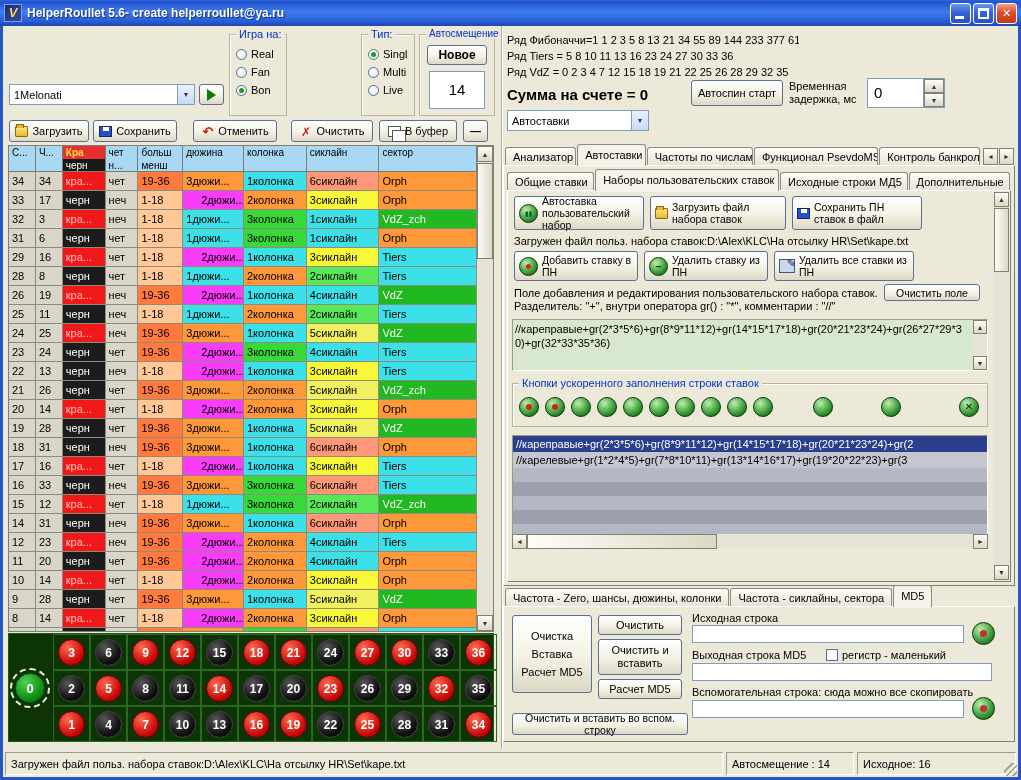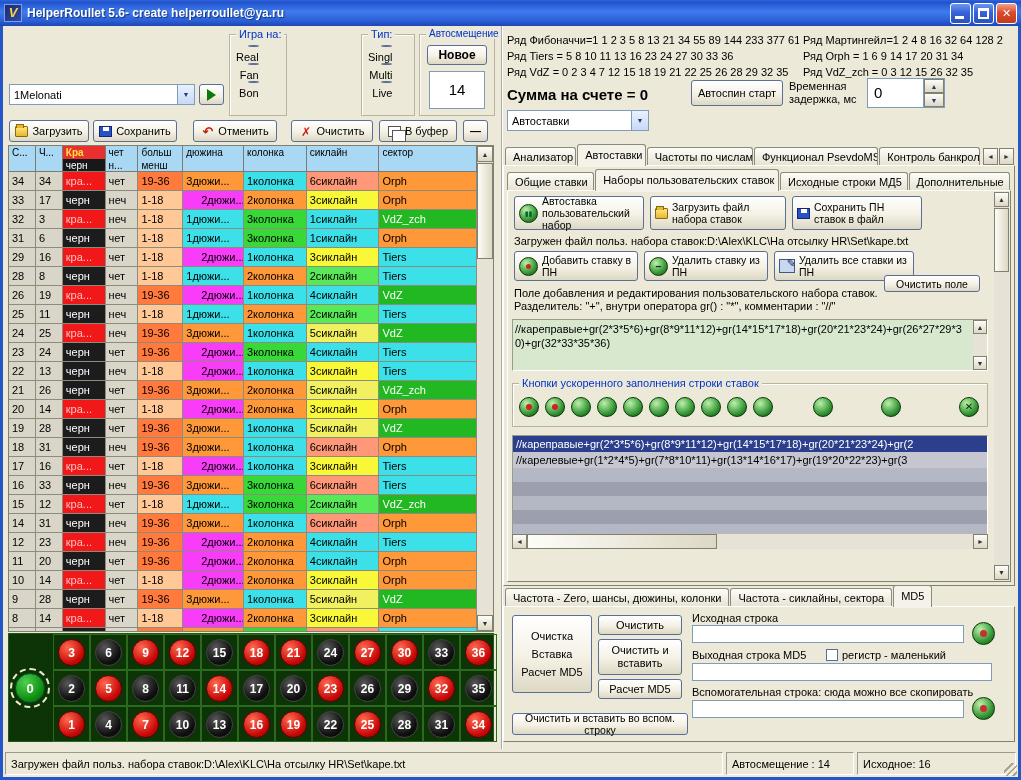--- a/index.html
+++ b/index.html
@@ -25,21 +25,21 @@
     display:flex; align-items:center; justify-content:center; font-size:11px; color:#000; cursor:default; gap:4px; text-align:center; }
   .xp-input { border:1px solid #7F9DB9; background:#fff; font:11px "Liberation Sans",sans-serif; padding:1px 3px; }
   .combo { border:1px solid #7F9DB9; background:#fff; display:flex; align-items:center; overflow:hidden; }
   .combo-text { padding-left:4px; flex:1; white-space:nowrap; }
   .combo-ab { width:17px; align-self:stretch; border-left:1px solid #7F9DB9;
     background:linear-gradient(180deg,#E9F1FD,#C8D9F7); display:flex; align-items:center; justify-content:center; }
   .combo-ab::after { content:"▼"; font-size:7px; color:#1C3E78; }
   .groupbox { position:absolute; border:1px solid #B8B4A0; box-shadow:inset 1px 1px 0 #fff; }
   .legend { position:absolute; top:-7px; left:6px; background:#ECE9D8; padding:0 3px; color:#0033CC; font-size:11px; white-space:nowrap; }
   .blue-label { color:#0033CC; }
-  .radio-row { display:flex; align-items:flex-end; height:18px; gap:4px;flex-direction:column; }
+  .radio-row { display:flex; align-items:center; height:18px; gap:4px; }
   .radio-dot { width:11px; height:11px; border-radius:50%; border:1px solid #5A6E96; background:radial-gradient(circle at 35% 30%,#fff,#DDE4EE); position:relative; }
   .radio-dot.sel::after { content:""; position:absolute; inset:2px; border-radius:50%; background:#1B9E1B; }
   .tabbar { display:flex; align-items:flex-end; }
   .tab { height:19px; line-height:18px; padding:0 7px; background:linear-gradient(#FDFDF8,#E6E2D2); border:1px solid #8C8A7C;
     border-bottom:none; border-radius:3px 3px 0 0; margin-right:1px; white-space:nowrap; overflow:hidden; }
   .tab.active { height:22px; line-height:21px; background:#F5F3E9; position:relative; z-index:3; box-shadow:inset 0 2px 0 #F5F3E9,0 1px 0 #F5F3E9; }
   .raised { background:#ECE9D8; border:1px solid; border-color:#FFFFFF #82806E #82806E #FFFFFF; }
   .sunken { border:1px solid; border-color:#9C9A8A #FFFFFF #FFFFFF #9C9A8A; }
   .sbtn { background:linear-gradient(180deg,#FDFDF8,#DDD8C4); border:1px solid #82806E; font-size:7px; color:#333;
     display:flex; align-items:center; justify-content:center; }
@@ -663,25 +663,20 @@
       </div>
     </div>
 
     <div id="right-pane">
 
       <div class="abs" style="left:4px;top:6px;width:292px;">
           <div class="series-line">Ряд Фибоначчи=1 1 2 3 5 8 13 21 34 55 89 144 233 377 610</div>
           <div class="series-line">Ряд Tiers = 5 8 10 11 13 16 23 24 27 30 33 36</div>
           <div class="series-line">Ряд VdZ = 0 2 3 4 7 12 15 18 19 21 22 25 26 28 29 32 35</div>
         </div>
-      <div class="abs" style="left:300px;top:6px;width:214px;">
-          <div class="series-line">Ряд Мартингейл=1 2 4 8 16 32 64 128 2</div>
-          <div class="series-line">Ряд Orph = 1 6 9 14 17 20 31 34</div>
-          <div class="series-line">Ряд VdZ_zch = 0 3 12 15 26 32 35</div>
-        </div>
 
       <div class="abs" style="left:4px;top:60px;font-size:15px;font-weight:bold;">Сумма на счете = 0</div>
       <div class="xp-btn abs" style="left:188px;top:54px;width:92px;height:26px;">Автоспин старт</div>
       <div class="abs" style="left:286px;top:54px;width:76px;line-height:13px;">Временная задержка, мс</div>
       <div class="abs" style="left:364px;top:52px;width:78px;height:30px;border:1px solid #7F9DB9;background:#fff;display:flex;">
         <div style="flex:1;font-size:15px;line-height:28px;padding-left:6px;">0</div>
         <div style="width:21px;display:flex;flex-direction:column;border-left:1px solid #7F9DB9;">
           <div class="sbtn" style="flex:1;color:#1C3E78;">▲</div>
           <div class="sbtn" style="flex:1;color:#1C3E78;">▼</div>
         </div>
@@ -733,21 +728,21 @@
             <span class="gchip minus"></span>
             <span>Удалить ставку из ПН</span>
           </div>
           <div class="xp-btn iconbtn" style="left:266px;top:60px;width:140px;height:30px;">
             <span class="ic-pencilpad"></span>
             <span>Удалить все ставки из ПН</span>
           </div>
 
           <div class="abs" style="left:6px;top:96px;">Поле добавления и редактирования пользовательского набора ставок.</div>
           <div class="abs" style="left:6px;top:109px;">Разделитель: "+", внутри оператора gr() : "*", комментарии : "//"</div>
-          <div class="xp-btn abs" style="left:376px;top:84px;width:96px;height:17px;font-size:10.5px;">Очистить поле</div>
+          <div class="xp-btn abs" style="left:376px;top:93px;width:96px;height:17px;font-size:10.5px;">Очистить поле</div>
 
           <div class="sunken abs" style="left:4px;top:128px;width:476px;height:52px;background:#D8E8CE;">
             <div style="position:absolute;left:2px;top:2px;right:16px;bottom:2px;overflow:hidden;word-break:break-all;line-height:14px;">//кареправые+gr(2*3*5*6)+gr(8*9*11*12)+gr(14*15*17*18)+gr(20*21*23*24)+gr(26*27*29*30)+gr(32*33*35*36)</div>
             <div class="abs" style="right:0;top:0;bottom:0;width:14px;background:#E6E2D6;">
               <div class="sbtn abs" style="left:0;top:0;width:14px;height:14px;">▲</div>
               <div class="sbtn abs" style="left:0;bottom:0;width:14px;height:14px;">▼</div>
             </div>
           </div>
 
           <div class="groupbox" style="left:4px;top:192px;width:476px;height:44px;">

